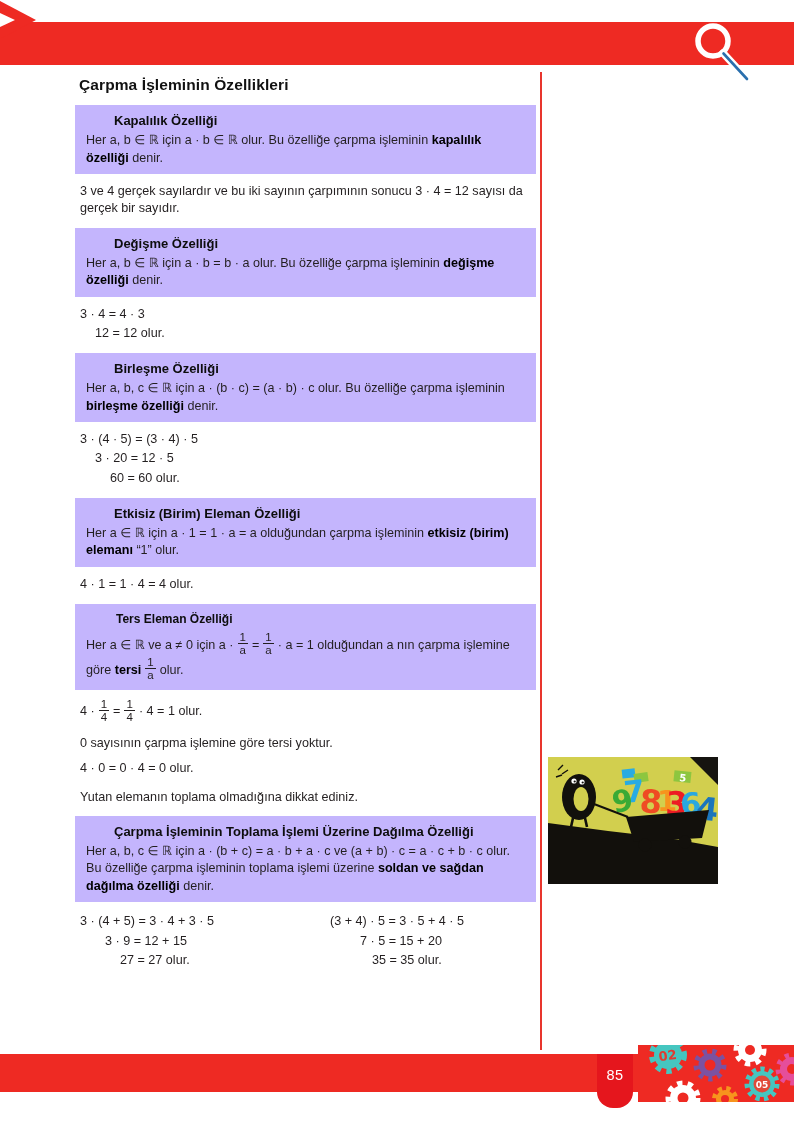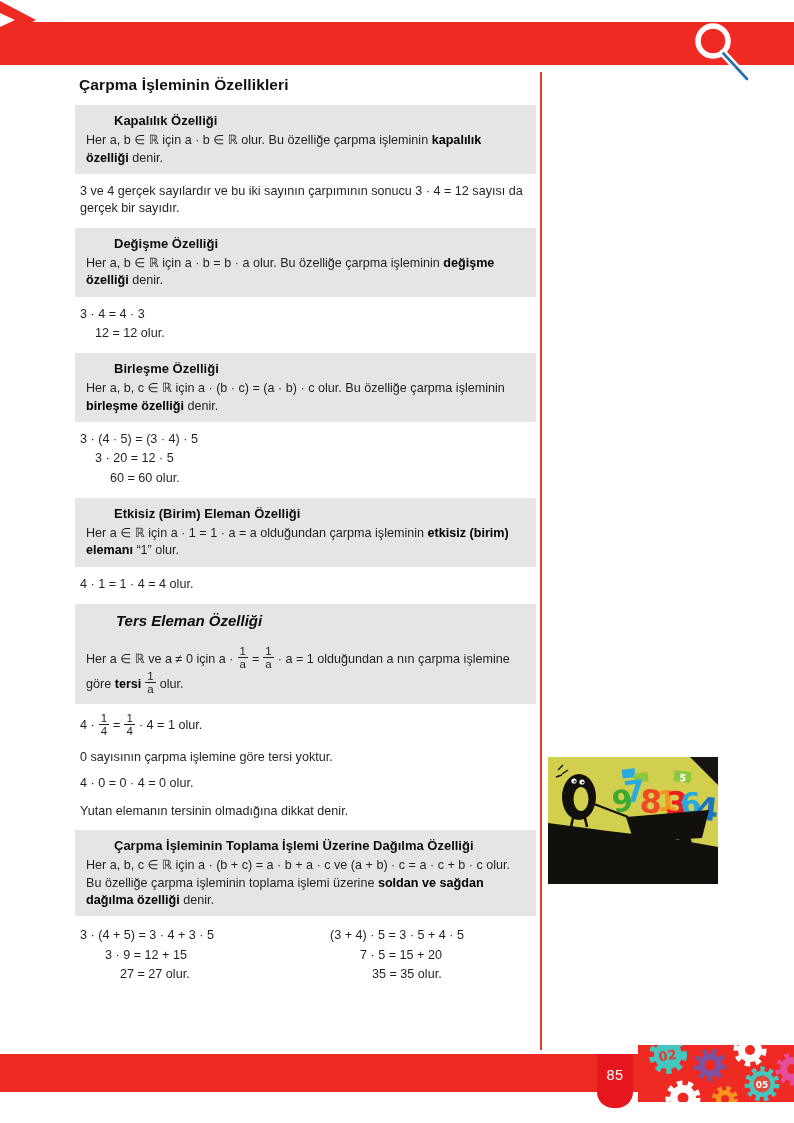--- a/index.html
+++ b/index.html
@@ -8,23 +8,23 @@
     font-family:"Liberation Sans",sans-serif;color:#231f20;overflow:hidden;
   }
   
   .top-banner{position:absolute;left:0;top:22px;width:794px;height:43px;background:#ee2a23;}
   .corner-chevron{position:absolute;left:0;top:0;}
   .magnifier{position:absolute;left:688px;top:22px;}
   .divider{position:absolute;left:540px;top:72px;width:2px;height:978px;background:#e8352d;}
   
   .main{position:absolute;left:75px;top:74px;width:461px;font-size:12.6px;line-height:1.38;}
   .page-title{font-size:15.5px;font-weight:bold;color:#111;margin:0 0 8px 4px;letter-spacing:.1px;}
-  .gbox{background:#e5e5e5;padding:5px 11px 7px 11px;margin:10px 0 9px 0;}
+  .gbox{background:#c4b5fd;padding:5px 11px 7px 11px;margin:10px 0 9px 0;}
   .gbox-title{font-weight:bold;padding-left:28px;margin:2px 0 2px 0;font-size:13px;color:#0d0d0d;}
-  .gbox-title.big{font-size:15px;padding-left:30px;margin-bottom:15px;font-style:italic;}
+  .gbox-title.big{font-size:12px;padding-left:30px;margin-bottom:5px;}
   .gbox-body{margin:0;}
   b{color:#000;}
   .note{margin:8px 0;padding-left:5px;}
   .eq-group{margin:8px 0 11px 0;}
   .eq{margin:2px 0;}
   .ind0{padding-left:5px;}
   .ind1{padding-left:20px;}
   .ind2{padding-left:35px;}
   
   .frac{display:inline-flex;flex-direction:column;align-items:center;vertical-align:middle;
@@ -130,21 +130,21 @@
         </span><span>· 4 = 1  olur.</span></div>
   </div>
 
   <p class="note">0 sayısının çarpma işlemine göre tersi yoktur.</p>
 
 
   <div class="eq-group">
     <div class="eq ind0">4 · 0 = 0 · 4 = 0 olur.</div>
   </div>
 
-  <p class="note">Yutan elemanın tersinin olmadığına dikkat denir.</p>
+  <p class="note">Yutan elemanın toplama olmadığına dikkat ediniz.</p>
 
   <div class="gbox">
     <div class="gbox-title">Çarpma İşleminin Toplama İşlemi Üzerine Dağılma Özelliği</div>
     <p class="gbox-body"><span>Her a, b, c ∈ ℝ  için a · (b + c) = a · b + a · c ve (a + b) · c = a · c + b · c olur. Bu özelliğe çarpma işleminin toplama işlemi üzerine </span><b>soldan ve sağdan dağılma özelliği</b><span> denir.</span></p>
   </div>
 
   <div class="bottom-cols">
     <div class="col-left">
       <div class="eq l0">3 · (4 + 5) = 3 · 4 + 3 · 5</div>
       <div class="eq l1">3 · 9 = 12 + 15</div>

